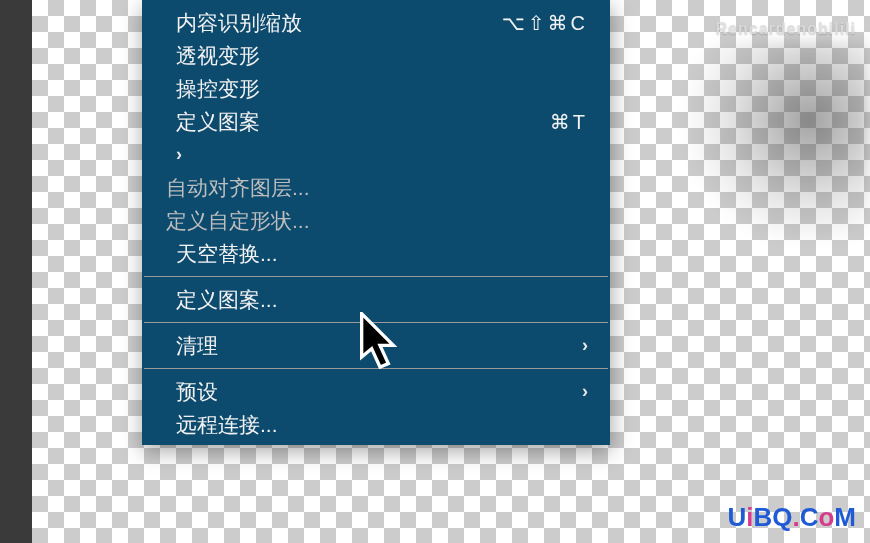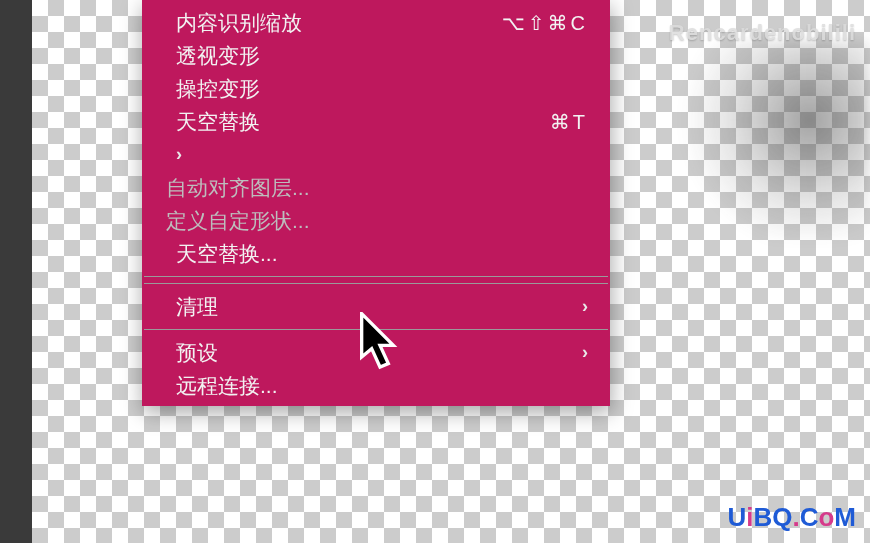--- a/index.html
+++ b/index.html
@@ -24,21 +24,21 @@
   .smudge {
     position:absolute; top:40px; right:0; width:200px; height:200px;
     background: radial-gradient(circle at 70% 40%, rgba(50,50,50,0.45), rgba(50,50,50,0.12) 45%, transparent 70%);
     filter: blur(6px);
   }
 
   .menu {
     position:absolute;
     left:142px; top:0;
     width:468px;
-    background:#be185d;
+    background:#0c4a6e;
     color:#f2f2f2;
     font-size:21px;
     padding-top:6px;
     padding-bottom:4px;
     box-shadow: 1px 6px 20px rgba(0,0,0,.35);
   }
   .item {
     display:flex;
     align-items:center;
     justify-content:space-between;
@@ -64,21 +64,21 @@
     position:absolute;
     left:360px; top:312px;
     width:40px; height:60px;
     pointer-events:none;
   }
   .cursor svg { width:40px; height:60px; }
 
   .watermark-top {
     position:absolute;
     top:20px; right:14px;
-    font-size:22px;
+    font-size:16px;
     font-weight:700;
     color:#dcdcdc;
     letter-spacing:1px;
     opacity:.85;
     text-shadow:0 1px 2px rgba(0,0,0,.25);
   }
   .watermark-bottom {
     position:absolute;
     bottom:10px; right:14px;
     font-size:26px;
@@ -103,38 +103,41 @@
     <span class="label">内容识别缩放</span>
     <span class="shortcut">⌥⇧⌘C</span>
   </div>
   <div class="item">
     <span class="label">透视变形</span>
   </div>
   <div class="item">
     <span class="label">操控变形</span>
   </div>
   <div class="item">
-    <span class="label">天空替换</span>
+    <span class="label">定义图案</span>
     <span class="shortcut">⌘T</span>
   </div>
   <div class="item">
     <span class="chev">›</span>
   </div>
   <div class="item disabled">
     <span class="label">自动对齐图层...</span>
   </div>
   <div class="item disabled">
     <span class="label">定义自定形状...</span>
   </div>
   <div class="item">
     <span class="label">天空替换...</span>
   </div>
 
   <div class="sep"></div>
 
+  <div class="item">
+    <span class="label">定义图案...</span>
+  </div>
 
   <div class="sep"></div>
 
   <div class="item">
     <span class="label">清理</span>
     <span class="chev">›</span>
   </div>
 
   <div class="sep"></div>
 

